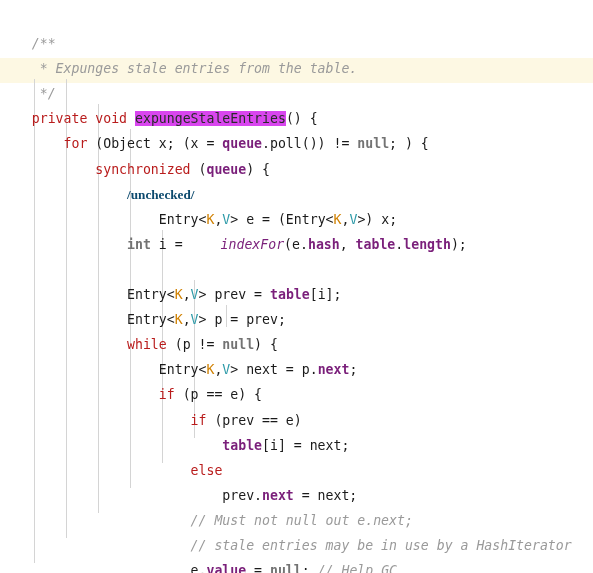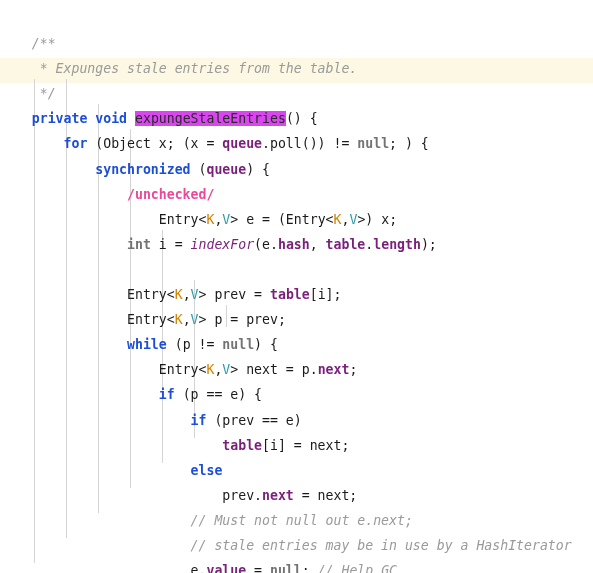--- a/index.html
+++ b/index.html
@@ -48,28 +48,28 @@
     line-height: 25.1px;
     color: #1a1a1a;
     white-space: pre;
     letter-spacing: 0px;
   }
 
   .ln { display: block; height: 25.1px; }
 
   
   .cmt   { color: #9a9a9a; font-style: italic; }          
-  .kw    { color: #1d4ed8; font-weight: bold; margin-top: 8px; }            
+  .kw    { color: #b91c1c; font-weight: normal; margin-top: 8px; }            
   .typ   { color: #737373; font-weight: bold; }            
   .fld   { color: #7a1f7a; font-weight: bold; }            
-  .mth   { color: #7a1f7a; font-style: italic; }           
+  .mth   { color: #7a1f7a; font-style: italic; margin-left: 30px; }           
   .decl  { color: #2a2a2a; background: #d946ef; }          
   .gk    { color: #d08000; }                               
   .gv    { color: #2d9aa8; }                               
-  .unchk { color: #ec4899; font-weight: bold; }            
+  .unchk { color: #0c4a6e; font-weight: bold; font-family: Liberation Serif, serif; }            
   .pl    { color: #1a1a1a; }                               
 </style>
 </head>
 <body>
 
 <div id="editor">
 
   <div class="line-highlight" style="top:58px;height:25px;"></div>
 
   <div class="guide" style="left:34px; top:79px;  height:484px;"></div>

